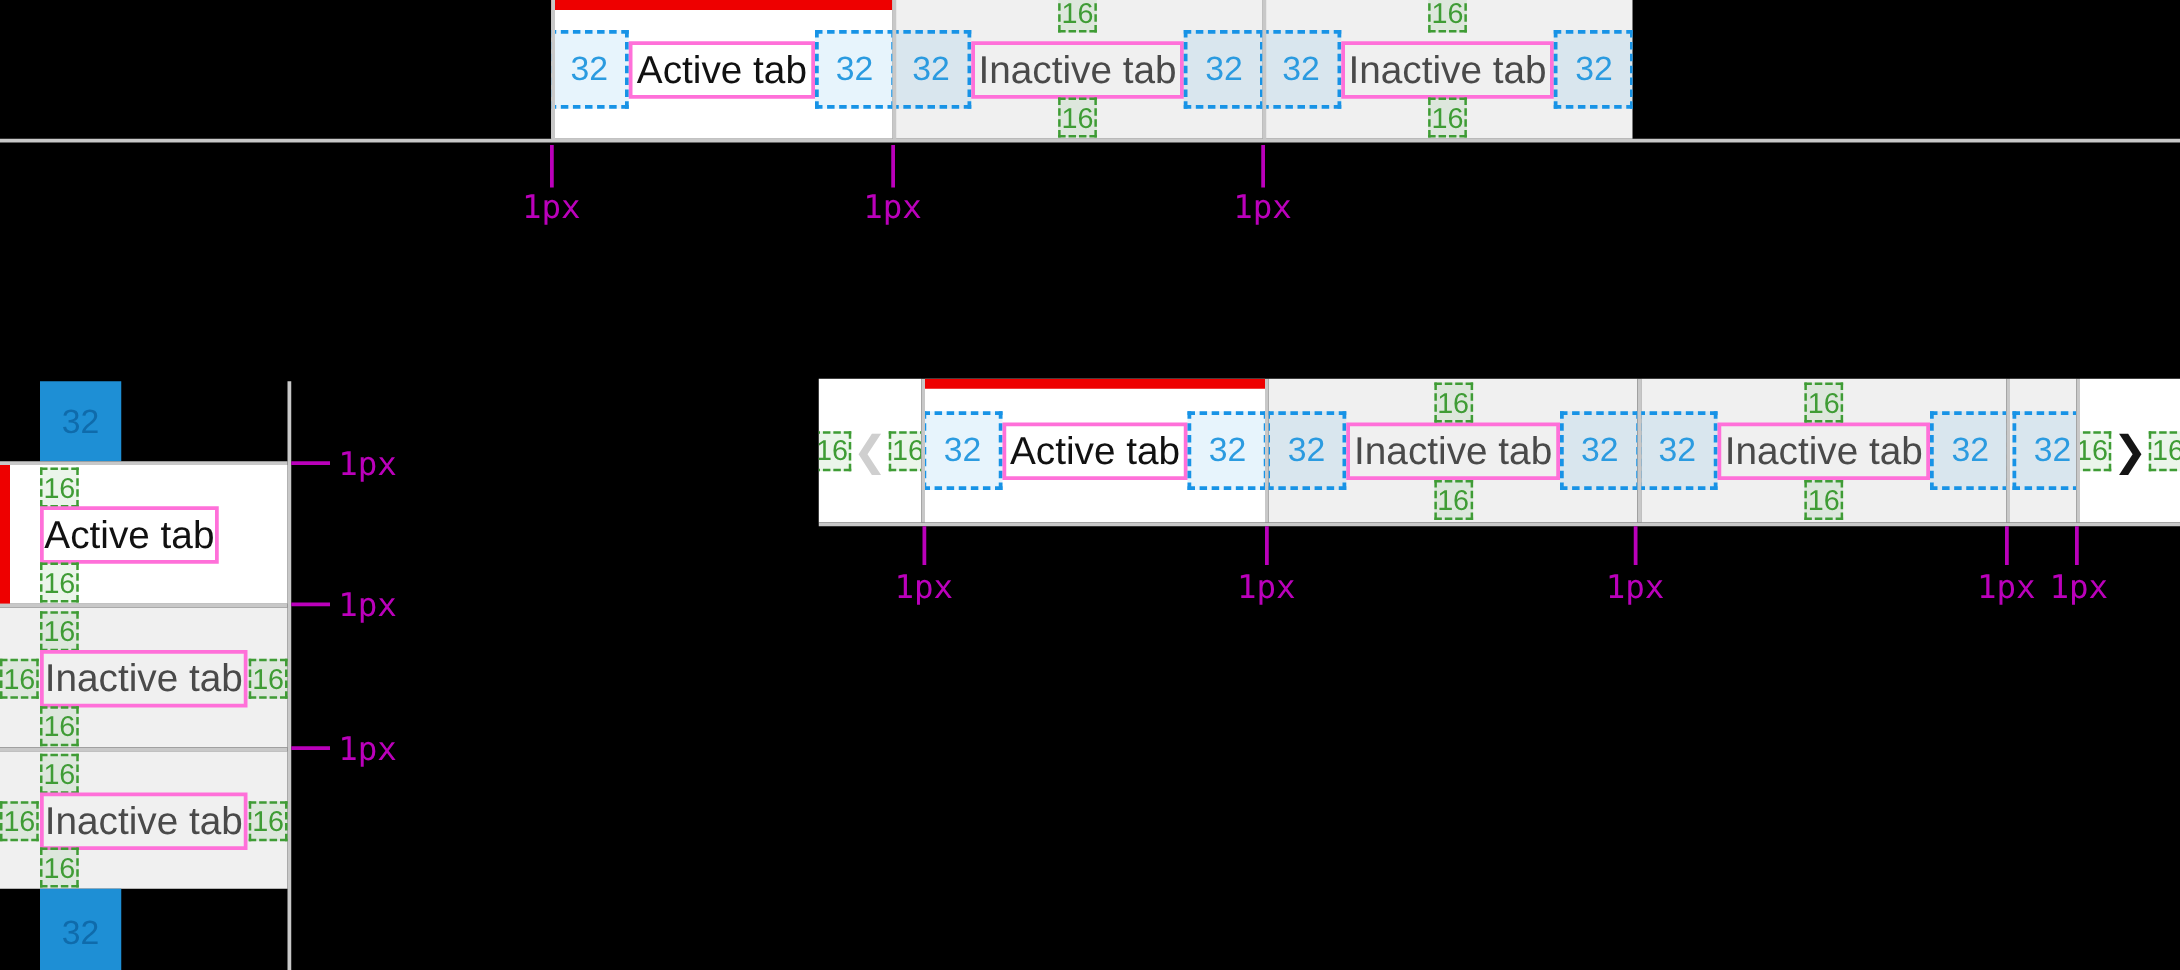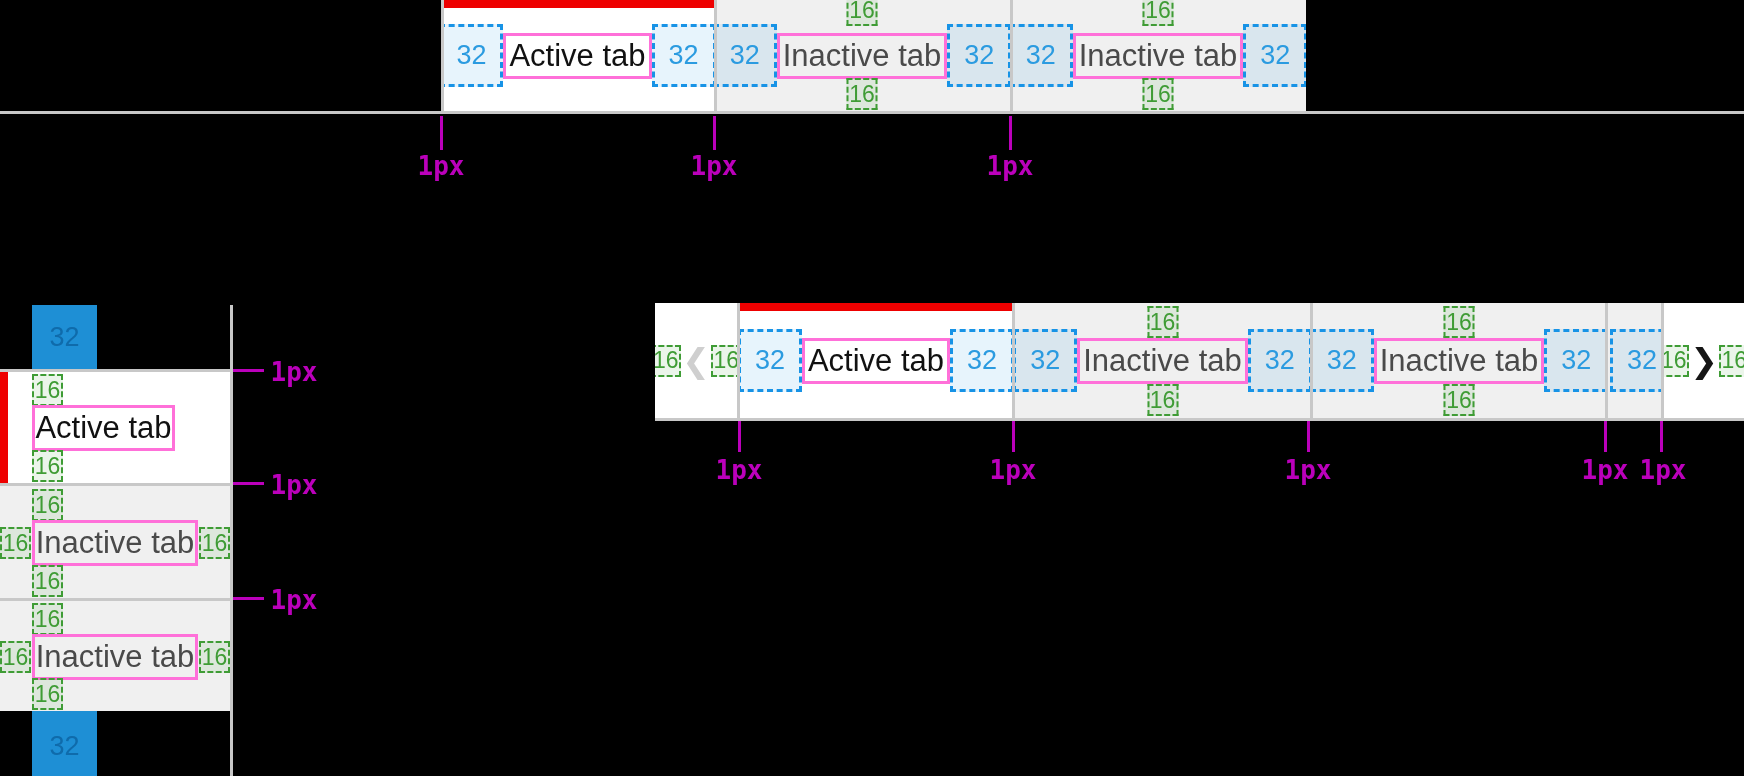--- a/index.html
+++ b/index.html
@@ -31,21 +31,21 @@
             font-size:31px;color:#4a4a4a;white-space:nowrap;background:transparent}
   .labelbox.active{color:#111}
   .g16c{position:absolute;left:50%;transform:translateX(-50%)}
   .solid32{position:absolute;width:65px;background:#1e8fd5;color:#0f6bab;
            font-size:27px;display:flex;align-items:center;justify-content:center}
 
   
   .annv{position:absolute;width:3px;background:#bb00bb}
   .annh{position:absolute;height:3px;background:#bb00bb}
   .annlab{position:absolute;width:60px;text-align:center;color:#bb00bb;
-          font-family:"DejaVu Sans Mono",monospace;font-weight:bold;font-size:26px}
+          font-family:"DejaVu Sans Mono",monospace;font-weight:normal;font-size:26px}
 
   
   .chev{flex:none;font-size:33px;font-weight:bold;line-height:1;padding:0 1px;
         font-family:"DejaVu Sans",sans-serif}
   .chev.disabled{color:#cfcfcf}
   .chev.enabled{color:#151515}
 </style>
 </head>
 <body>
 

